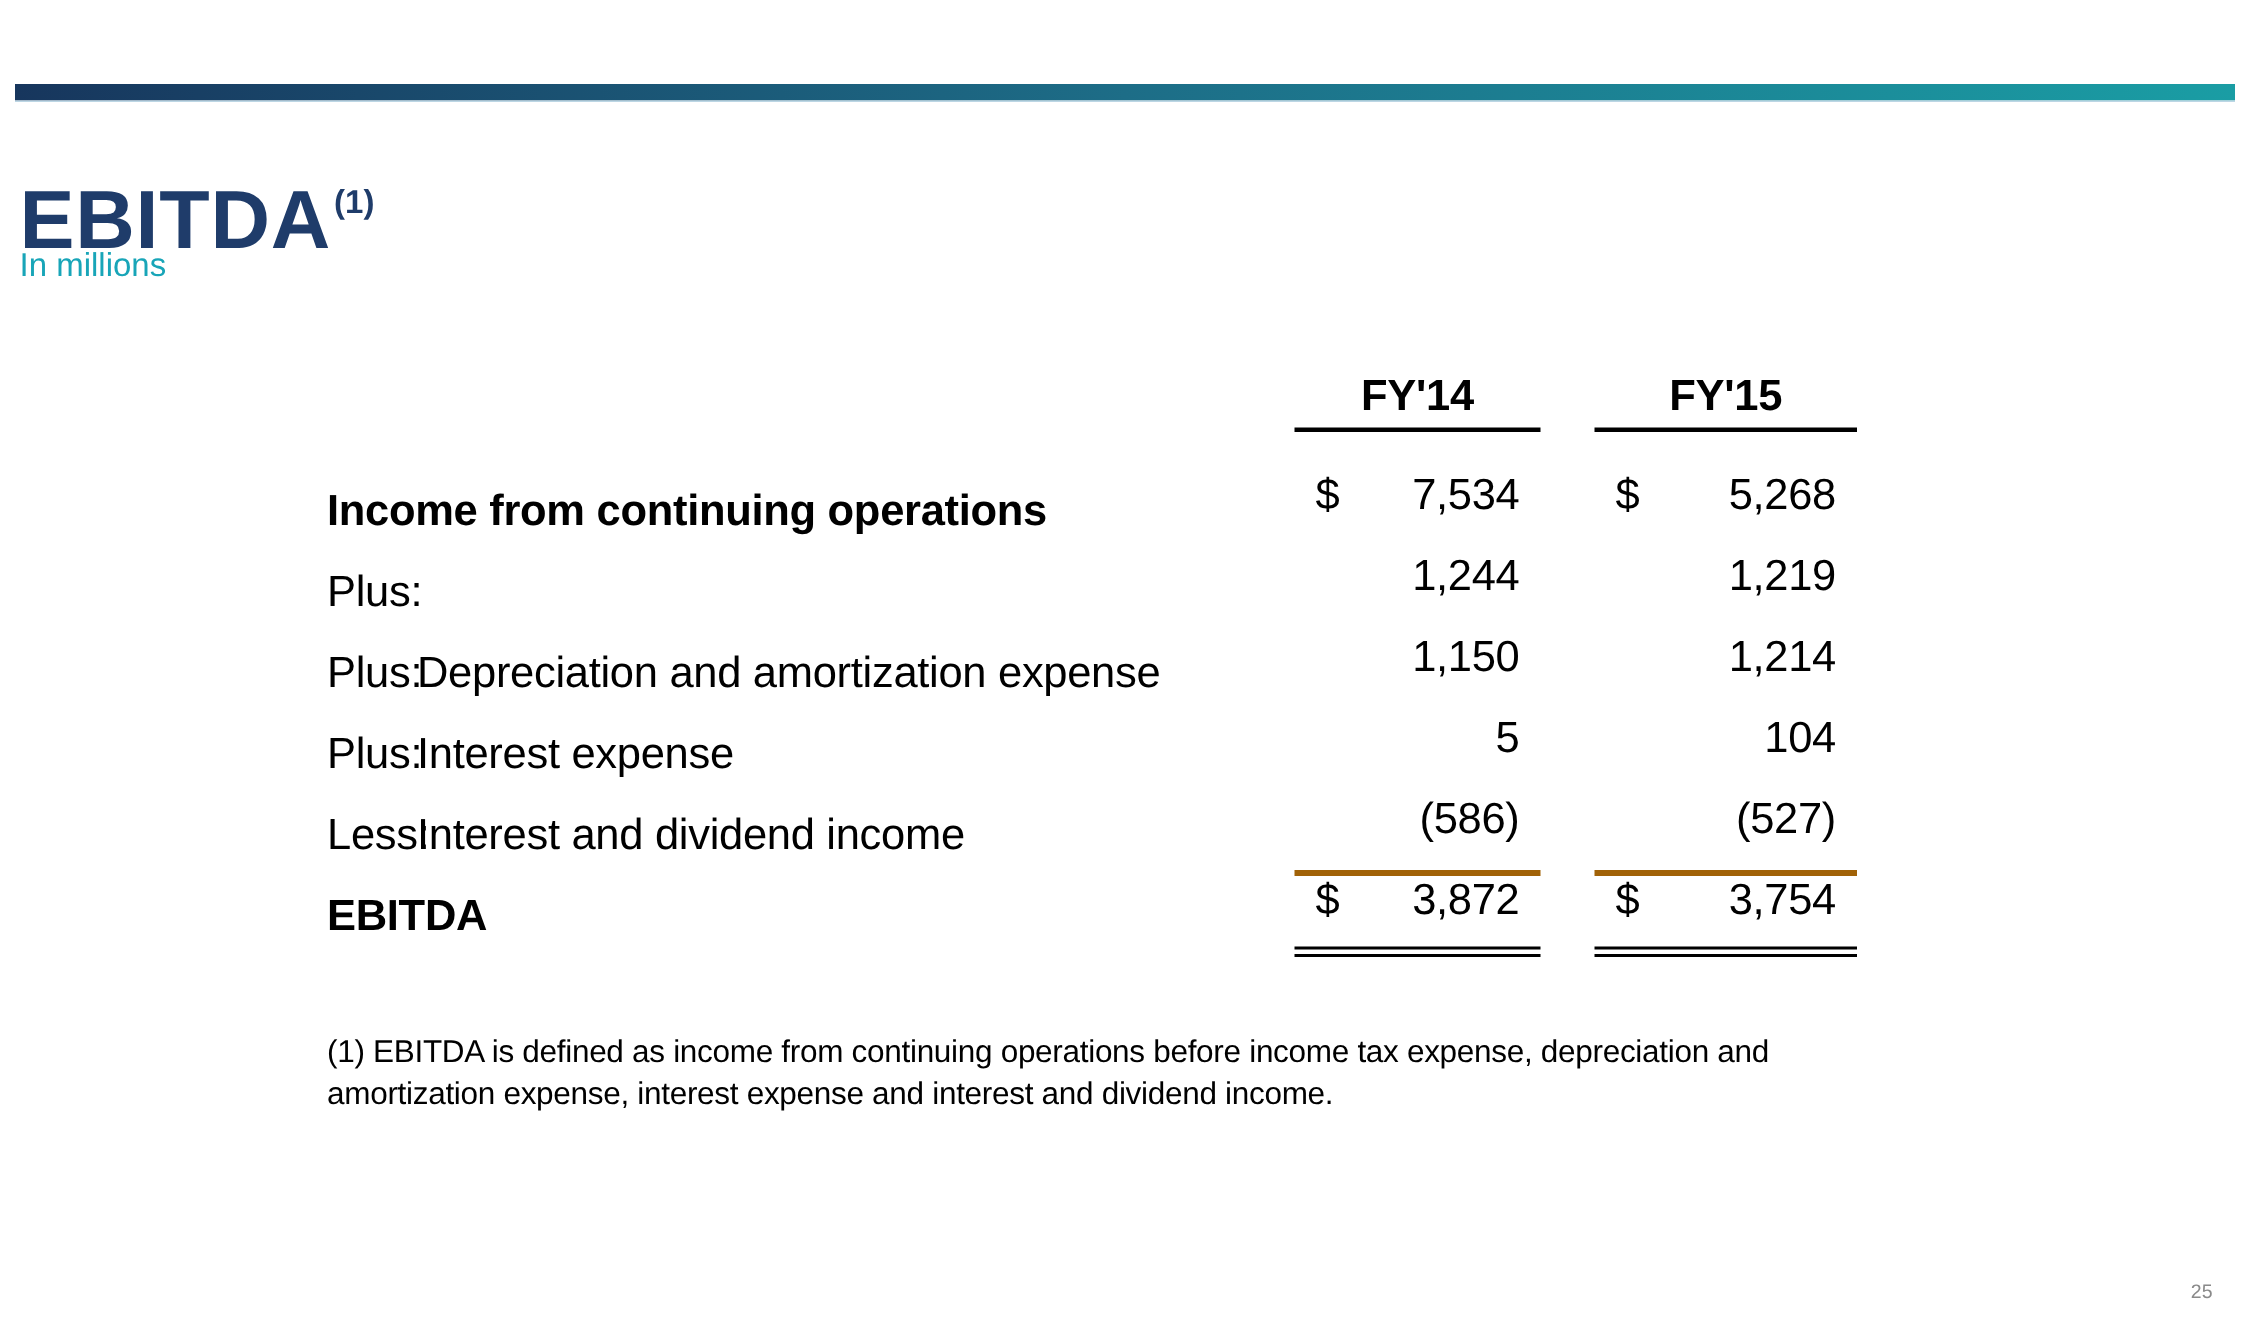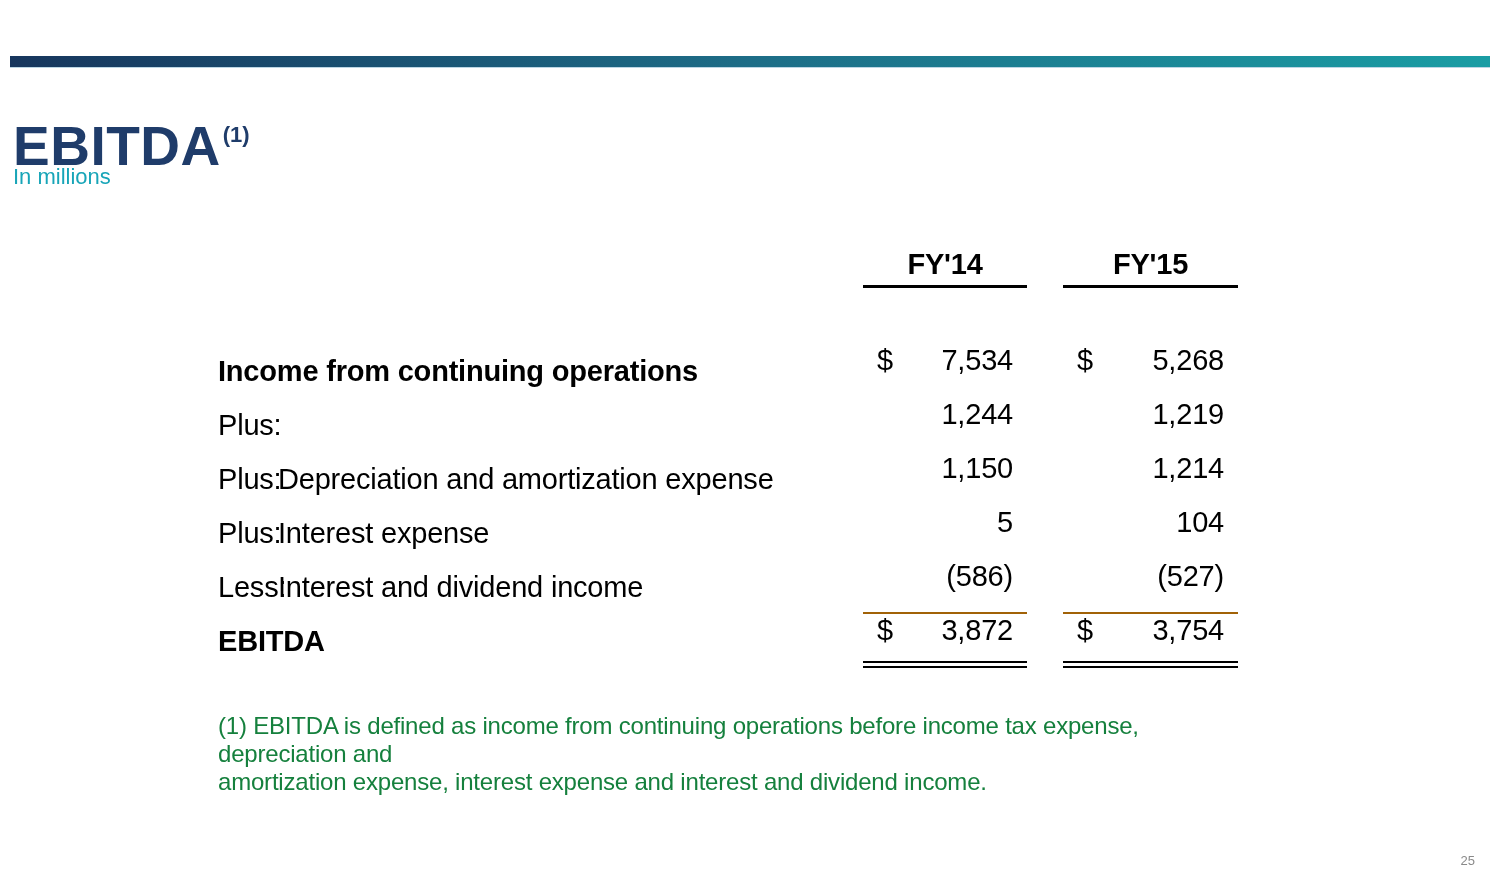--- a/index.html
+++ b/index.html
@@ -27,41 +27,41 @@
   }
   .subtitle{
     position:absolute;left:13px;top:166px;
     font-size:22px;color:#18a5b8;font-weight:400;line-height:1;
   }
   .fin-table{
     position:absolute;left:218px;top:248px;width:1020px;
     font-size:29px;color:#000;letter-spacing:-0.2px;
   }
   .trow{display:flex;align-items:center;height:54px;}
-  .trow.header{height:40px;margin-bottom:56px;align-items:flex-end;}
+  .trow.header{height:40px;margin-bottom:26px;align-items:flex-end;}
   .tlabel{flex:0 0 645px;display:flex;align-items:center;}
   .prefix{display:inline-block;width:60px;flex:0 0 60px;}
   .bold{font-weight:700;}
   .tcell{
     flex:0 0 164px;box-sizing:border-box;
     display:flex;justify-content:space-between;align-items:baseline;
     padding:0 14px;height:100%;
   }
   .tcell.c2{flex:0 0 175px;}
   .gap{flex:0 0 36px;}
   .header .tcell{
     justify-content:center;font-weight:700;
     border-bottom:3px solid #000;padding-bottom:8px;
   }
-  .rule-bottom .tcell{border-bottom:2px solid #a16207;}
+  .rule-bottom .tcell{border-bottom:4px solid #a16207;}
   .double-bottom .tcell{border-bottom:7px double #000;}
   .num{}
   .footnote{
     position:absolute;left:218px;top:688px;width:1030px;
-    font-size:24px;line-height:28px;color:#15803d;letter-spacing:-0.2px;margin-top:24px;
+    font-size:21px;line-height:28px;color:#000000;letter-spacing:-0.2px;
   }
   .page-number{
     position:absolute;right:25px;bottom:18px;
     font-size:13px;color:#8a8a8a;
   }
 </style>
 </head>
 <body>
 
 <div class="slide">

